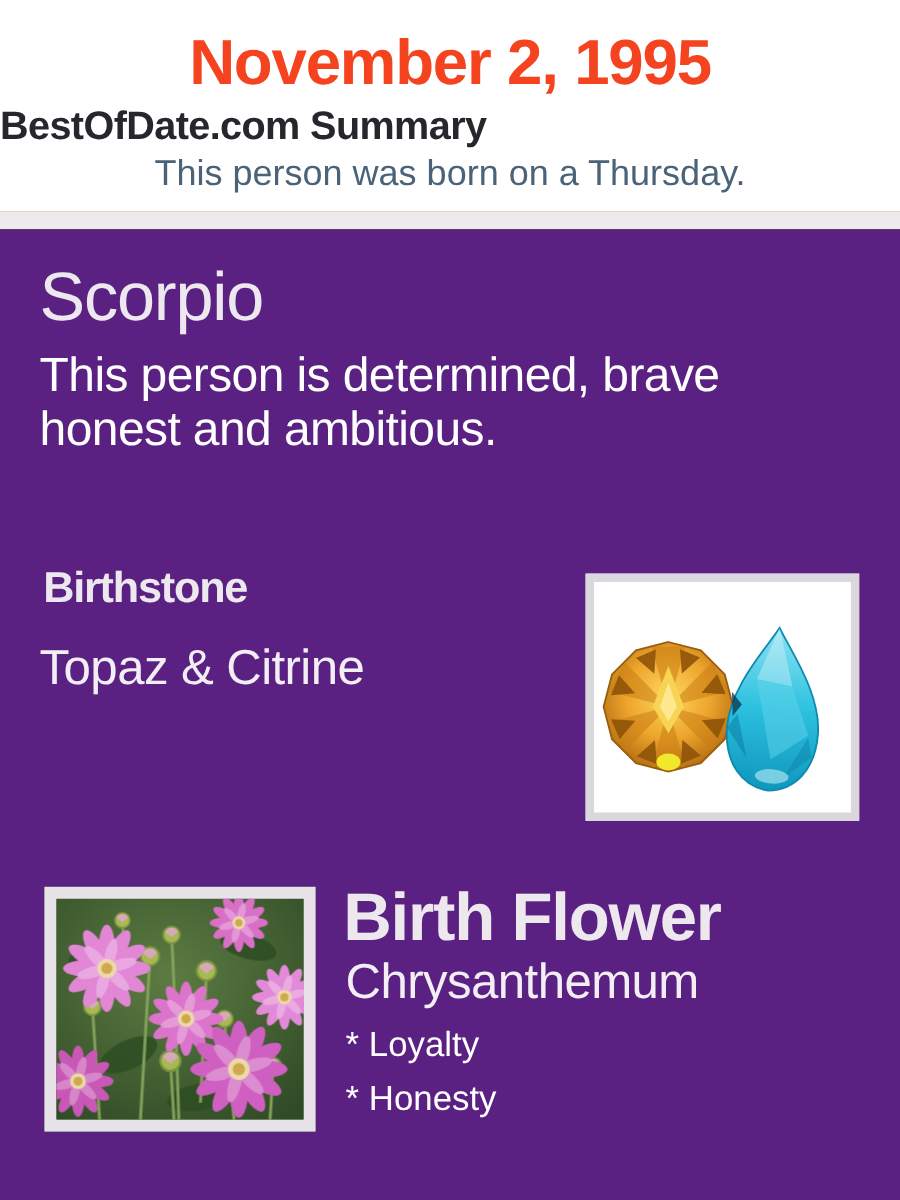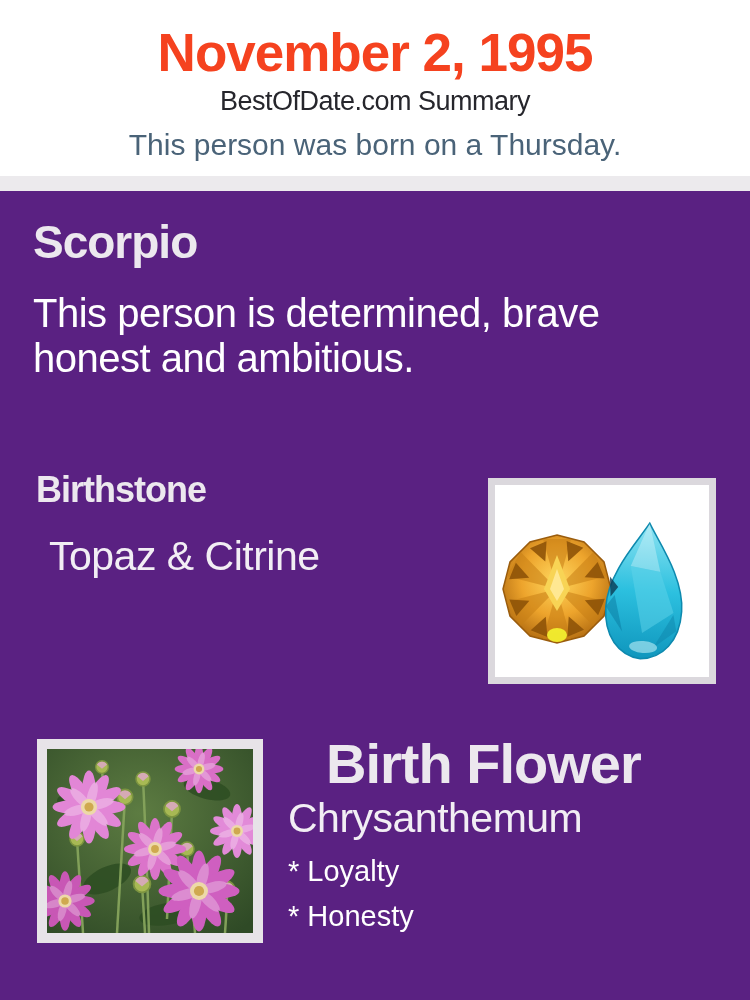--- a/index.html
+++ b/index.html
@@ -8,60 +8,60 @@
     font-family:"Liberation Sans","DejaVu Sans",sans-serif;
     background:#a16207;
   }
   
   .header{position:absolute;left:0;top:0;width:750px;height:176px;background:#ffffff;}
   .date-title{
     position:absolute;left:0;top:22px;width:750px;text-align:center;
     font-size:53px;font-weight:700;color:#f5421f;letter-spacing:-1px;
   }
   .site-summary{
-    position:absolute;left:0;top:86px;width:750px;text-align:center;
-    font-size:27px;font-weight:400;color:#26262c;letter-spacing:-0.5px;
+    position:absolute;left:0;top:86px;width:750px;text-align:left;
+    font-size:33px;font-weight:700;color:#26262c;letter-spacing:-0.5px;
   }
   .born-day{
     position:absolute;left:0;top:128px;width:750px;text-align:center;
     font-size:30px;font-weight:400;color:#4a6378;
   }
   .divider-strip{position:absolute;left:0;top:176px;width:750px;height:15px;background:#eceaed;}
   
   .purple{position:absolute;left:0;top:191px;width:750px;height:809px;background:#5a2182;}
   .zodiac-sign{
     position:absolute;left:33px;top:24px;
-    font-size:46px;font-weight:700;color:#ece8ee;letter-spacing:-1px;
+    font-size:57px;font-weight:400;color:#ece8ee;letter-spacing:-1px;
   }
   .zodiac-desc{position:absolute;left:33px;top:100px;width:690px;
     font-size:40px;font-weight:400;color:#ffffff;line-height:45px;letter-spacing:-0.5px;}
   .bs-heading{
     position:absolute;left:36px;top:278px;
     font-size:36px;font-weight:700;color:#ece8ee;letter-spacing:-1px;
   }
   .bs-stones{
     position:absolute;left:33px;top:342px;
-    font-size:41px;font-weight:400;color:#f2eef4;letter-spacing:-0.5px;margin-left:16px;
+    font-size:41px;font-weight:400;color:#f2eef4;letter-spacing:-0.5px;
   }
   .bs-traits{position:absolute;left:33px;top:392px;font-size:29px;color:#ffffff;line-height:45px;}
   .trait-line{height:45px;}
   
   .gem-frame{
     position:absolute;left:488px;top:287px;width:214px;height:192px;
     background:#ffffff;border:7px solid #dbd8dd;
   }
   .flower-frame{
     position:absolute;left:37px;top:548px;width:206px;height:184px;
     background:#3b5a2d;border:10px solid #e7e3e8;
   }
   .gem-frame svg,.flower-frame svg{display:block;}
   
   .bf-heading{
     position:absolute;left:286px;top:540px;
-    font-size:56px;font-weight:700;color:#ece8ee;letter-spacing:-1px;margin-left:40px;
+    font-size:56px;font-weight:700;color:#ece8ee;letter-spacing:-1px;
   }
   .bf-flower{
     position:absolute;left:288px;top:604px;
     font-size:41px;font-weight:400;color:#f2eef4;letter-spacing:-0.5px;
   }
   .bf-traits{position:absolute;left:288px;top:658px;font-size:29px;color:#ffffff;line-height:45px;}
 </style>
 </head>
 <body>
 

